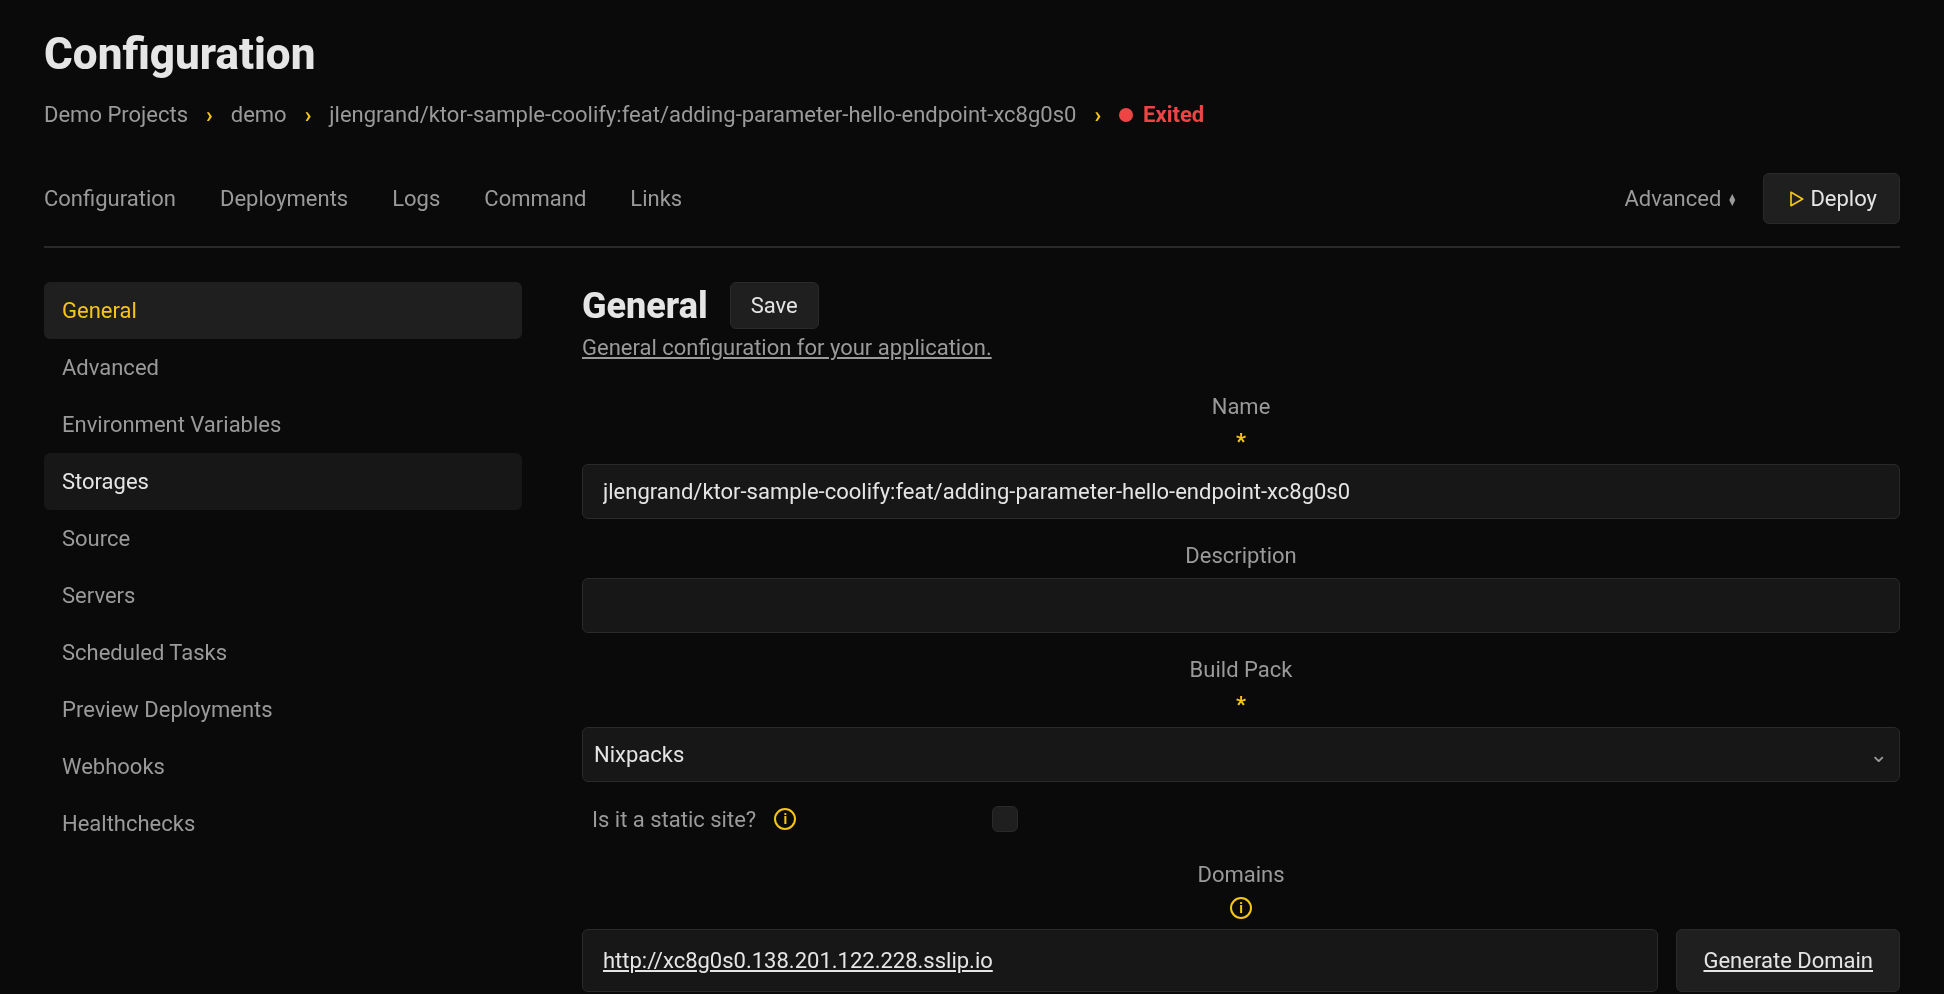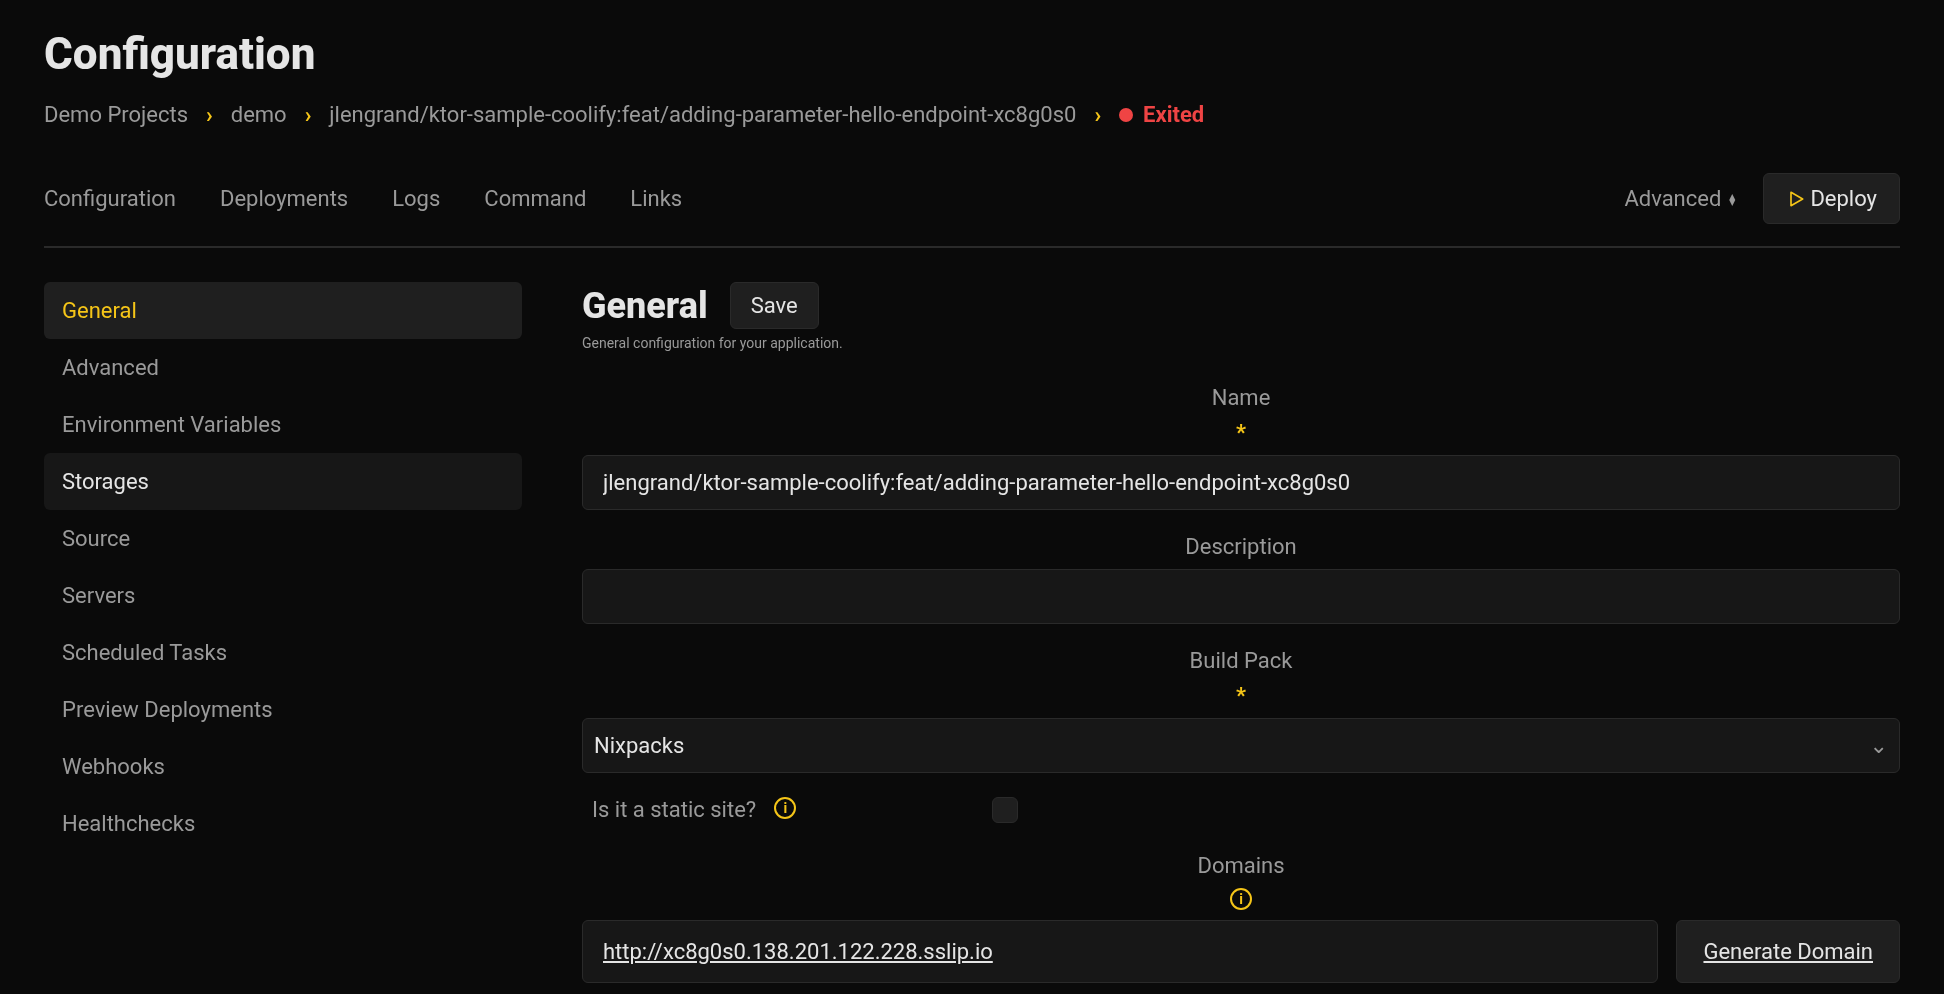--- a/index.html
+++ b/index.html
@@ -38,30 +38,30 @@
   .content{display:flex;margin-top:34px;gap:60px;}
   .sidebar{width:478px;flex-shrink:0;}
   .sidebar-item{padding:16px 18px;border-radius:6px;font-size:22px;color:var(--muted);cursor:pointer;}
   .sidebar-item.active{background:var(--surface2);color:var(--accent);}
   .sidebar-item.hover{background:var(--surface);color:var(--fg);}
 
   .main{flex:1;min-width:0;}
   .section-head{display:flex;align-items:center;gap:22px;margin-bottom:6px;}
   .section-head h2{font-size:36px;font-weight:800;margin:0;}
   .btn{background:var(--surface2);border:1px solid var(--border);color:var(--fg);padding:10px 20px;border-radius:6px;font-size:22px;cursor:pointer;}
-  .subtitle{font-size:14px;color:var(--muted);margin-bottom:34px;}
+  .subtitle{font-size:22px;color:var(--muted);margin-bottom:34px;text-decoration:underline;}
 
   .field{margin-bottom:24px;}
   .field-label{font-size:22px;color:var(--muted);display:flex;align-items:center;gap:10px;margin-bottom:10px;flex-direction:column;}
   .req{color:var(--accent);font-weight:700;}
   .input{width:100%;background:var(--surface);border:1px solid var(--border);border-radius:6px;padding:14px 20px;font-size:22px;color:var(--fg);outline:none;}
   .select{width:100%;background:var(--surface);border:1px solid var(--border);border-radius:6px;padding:14px 11px;font-size:22px;color:var(--fg);display:flex;align-items:center;justify-content:space-between;cursor:pointer;}
   .caret{color:var(--muted);}
 
-  .inline-check{display:flex;align-items:flex-start;gap:18px;font-size:22px;color:var(--muted);margin:18px 0 30px 10px;}
+  .inline-check{display:flex;align-items:center;gap:18px;font-size:22px;color:var(--muted);margin:18px 0 30px 10px;}
   .inline-check .info-icon{color:var(--accent);}
   .spacer{flex:0 0 160px;}
   .checkbox{width:26px;height:26px;border-radius:6px;border:1px solid var(--border);background:var(--surface2);cursor:pointer;}
 
   .domain-row{display:flex;gap:18px;align-items:stretch;text-decoration:underline;}
   .domain-row .input{flex:1;}
   .gen-btn{background:var(--surface2);border:1px solid var(--border);color:var(--fg);padding:18px 26px;border-radius:6px;font-size:22px;cursor:pointer;white-space:nowrap;}
 
   .info-icon{width:22px;height:22px;border:2px solid var(--accent);border-radius:50%;display:inline-flex;align-items:center;justify-content:center;font-size:14px;font-weight:700;color:var(--accent);font-style:normal;}
 </style>

